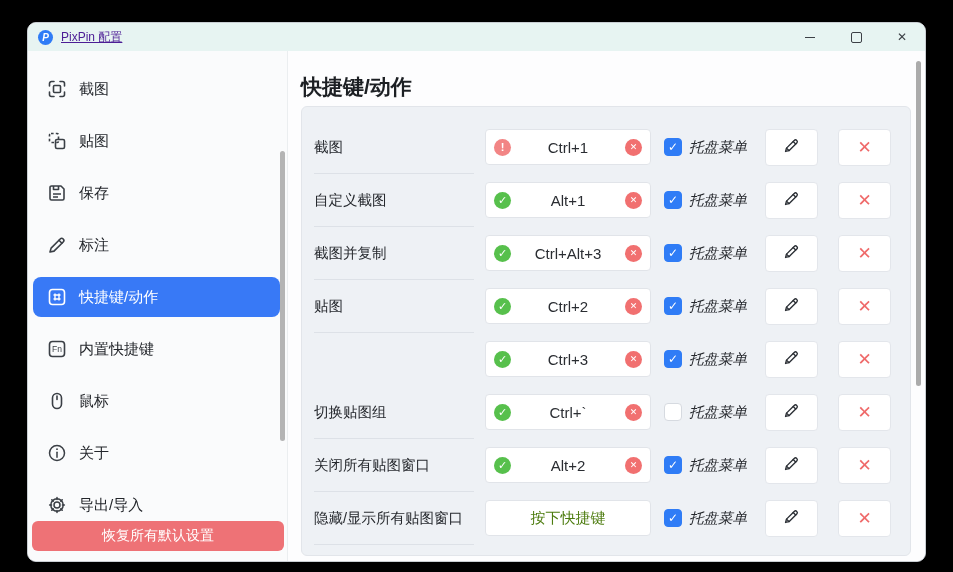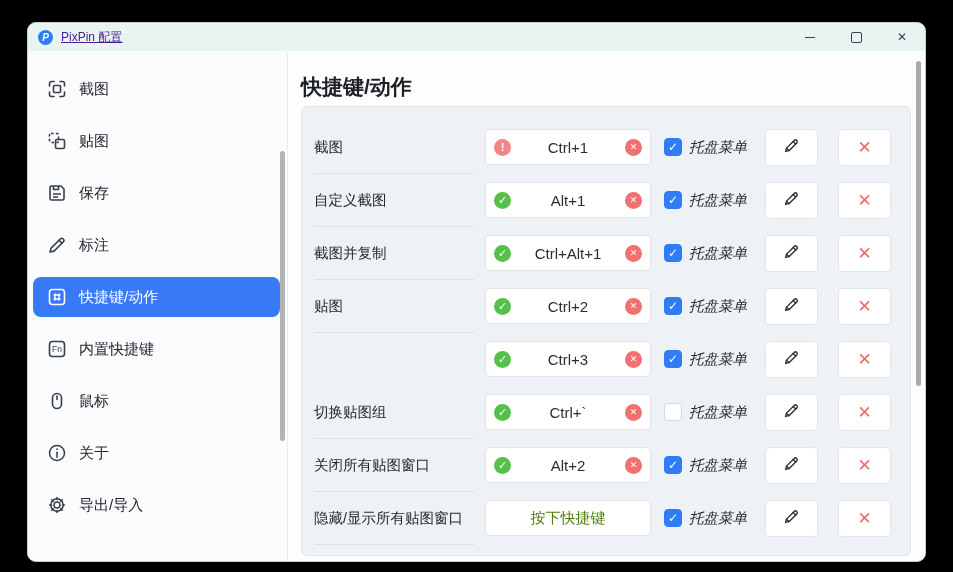--- a/index.html
+++ b/index.html
@@ -186,20 +186,21 @@
               <svg viewBox="0 0 20 20" fill="none" stroke="currentColor" stroke-width="1.5" stroke-linecap="round">
                 <circle cx="10" cy="10" r="3"></circle>
                 <circle cx="10" cy="10" r="6.2"></circle>
                 <path d="M10 2.6v2M10 15.4v2M2.6 10h2M15.4 10h2M4.8 4.8l1.4 1.4M13.8 13.8l1.4 1.4M15.2 4.8l-1.4 1.4M6.2 13.8l-1.4 1.4"></path>
               </svg>
             </span>
     <span class="lbl">导出/导入</span>
   </div>
         </div>
       <div class="sidebar-scrollbar"></div>
+      <div class="reset-btn">恢复所有默认设置</div>
     </div>
 
     <div class="main">
       <div class="heading">快捷键/动作</div>
       <div class="panel" id="rows-host">
           <div class="hk-row">
     <div class="hk-label">截图</div>
     <div class="hk-input">
       <span class="status-ic status-warn">!</span>
       <span class="hk-text">Ctrl+1</span>
@@ -239,21 +240,21 @@
       </span>
     </div>
     <div class="sq-btn del-btn">
               <span>✕</span>
             </div>
   </div>
           <div class="hk-row">
     <div class="hk-label">截图并复制</div>
     <div class="hk-input">
       <span class="status-ic status-ok">✓</span>
-      <span class="hk-text">Ctrl+Alt+1</span>
+      <span class="hk-text">Ctrl+Alt+3</span>
       <span class="clear-ic">✕</span>
     </div>
     <div class="tray-check checked">✓</div>
     <div class="tray-label">托盘菜单</div>
     <div class="sq-btn edit-btn">
       <span class="icn">
         <svg viewBox="0 0 20 20" fill="none" stroke="currentColor" stroke-width="1.6" stroke-linecap="round" stroke-linejoin="round">
                   <path d="M3 17l1.1-3.9L13.2 4a2.1 2.1 0 0 1 3 3L7 16.1 3 17z"></path>
                   <path d="M12 5.3l2.9 2.9"></path>
                   <path d="M4.1 13.1l2.9 2.9"></path>

